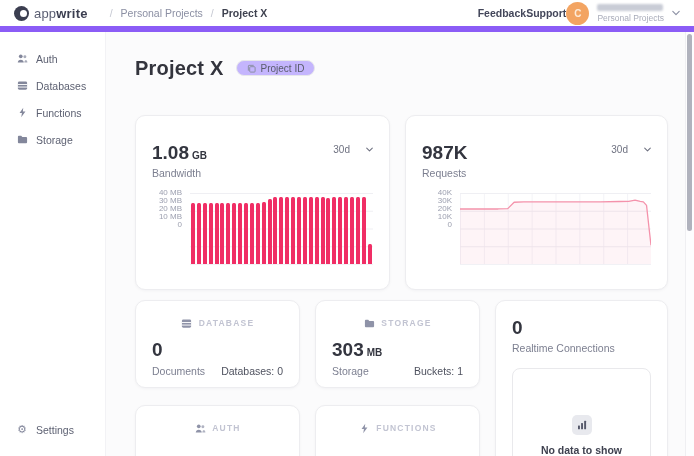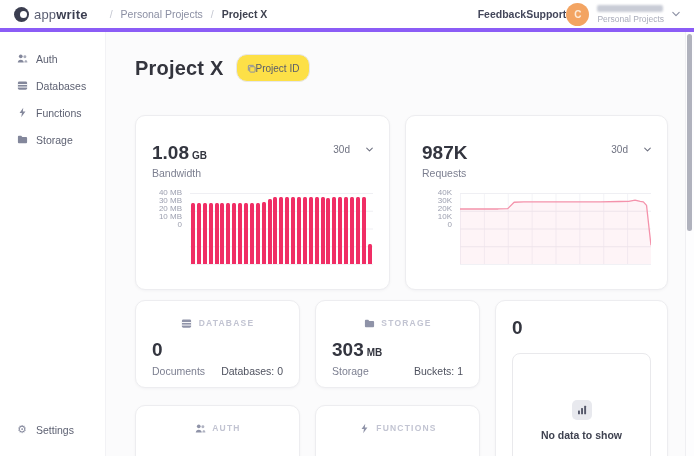--- a/index.html
+++ b/index.html
@@ -2,21 +2,21 @@
 <html><head>
 <meta charset="utf-8">
 <style>
   * { margin:0; padding:0; box-sizing:border-box; }
   html,body { width:694px; height:456px; overflow:hidden; }
   body { font-family:"Liberation Sans","DejaVu Sans",sans-serif; background:#fff; color:#33353F; }
   .app { position:relative; width:694px; height:456px; overflow:hidden; background:#fff; }
 
   
   .topbar { position:absolute; top:0; left:0; right:0; height:32px; background:#fff;
-            border-bottom:4px solid #8b5cf6; display:flex; align-items:center; padding:0 14px; z-index:5; }
+            border-bottom:6px solid #8b5cf6; display:flex; align-items:center; padding:0 14px; z-index:5; }
   .logo { display:flex; align-items:center; gap:5px; cursor:pointer; }
   .logo-mark { width:15px; height:15px; border-radius:50%; background:#3B3E50; position:relative; }
   .logo-mark::after { content:""; position:absolute; right:2px; top:4px; width:7px; height:7px; border-radius:50%; background:#fff; }
   .logo-text { font-size:13px; color:#3B3E50; letter-spacing:.2px; }
   .logo-text .lt1 { font-weight:500; color:#5A5E72; }
   .logo-text .lt2 { font-weight:800; }
   .crumbs { display:flex; align-items:center; gap:8px; margin-left:22px; font-size:10.5px; }
   .crumb-sep { color:#C4C7D1; }
   .crumb-light { color:#8B8FA3; }
   .crumb-dark { color:#3F4250; font-weight:700; }
@@ -40,22 +40,22 @@
   .side-icon { width:12px; height:12px; display:flex; align-items:center; justify-content:center; color:#83879B; }
   .side-icon svg { display:block; }
   .side-settings { position:absolute; bottom:12px; left:8px; width:90px; }
   .gear-glyph { font-size:11px; color:#83879B; line-height:1; }
 
   
   .content { position:absolute; left:106px; top:32px; right:0; bottom:0; background:#FBFBFC;
              padding:23px 26px 0 29px; overflow:hidden; }
   .title-row { display:flex; align-items:center; gap:12px; height:26px; }
   .page-title { font-size:20px; font-weight:800; color:#33343D; letter-spacing:.2px; }
-  .pid-badge { display:flex; align-items:center; height:28px; padding:0 10px; border-radius:11px;
-               background:#fde047; border:1px solid #E7E7EB; font-size:10px; color:#595C6B; cursor:pointer; }
+  .pid-badge { display:flex; align-items:center; gap:5px; height:16px; padding:0 10px; border-radius:11px;
+               background:#c4b5fd; border:1px solid #E7E7EB; font-size:10px; color:#595C6B; cursor:pointer; }
   .pid-badge svg { display:block; }
 
   .card { background:#fff; border:1px solid #EDEDF0; border-radius:10px;
           box-shadow:0 1px 3px rgba(20,20,40,.04); padding:26px 16px; }
 
   .charts-row { display:flex; gap:15px; margin-top:34px; }
   .chart-card { height:175px; }
   .chart-card.c1 { width:255px; }
   .chart-card.c2 { flex:1; }
   .card-head { display:flex; justify-content:space-between; align-items:flex-start; }
@@ -346,20 +346,21 @@
                 </svg>
             </span>
             <span class="eyebrow-text">FUNCTIONS</span>
           </div>
         </div>
 
       </div>
 
       <div class="card realtime-card">
         <div><span class="big-val">0</span></div>
+        <div class="rt-label">Realtime Connections</div>
         <div class="rt-empty">
           <span class="rt-icon">
             <svg width="10" height="10" viewBox="0 0 12 12">
                 <rect x="1.2" y="6.5" width="2.3" height="4.5" rx="0.6" fill="#55586A"></rect>
                 <rect x="4.9" y="3.6" width="2.3" height="7.4" rx="0.6" fill="#55586A"></rect>
                 <rect x="8.6" y="1" width="2.3" height="10" rx="0.6" fill="#55586A"></rect>
               </svg>
           </span>
           <div class="rt-empty-title">No data to show</div>
 

